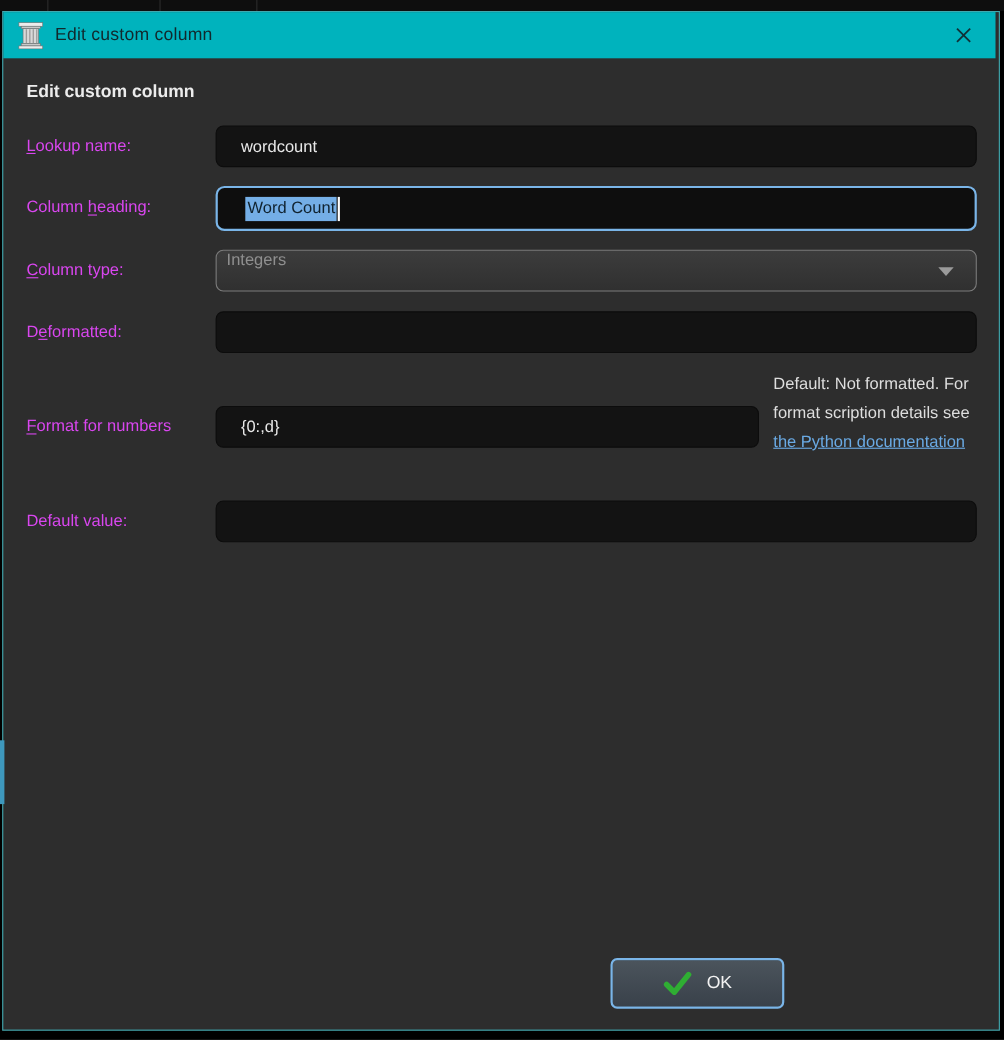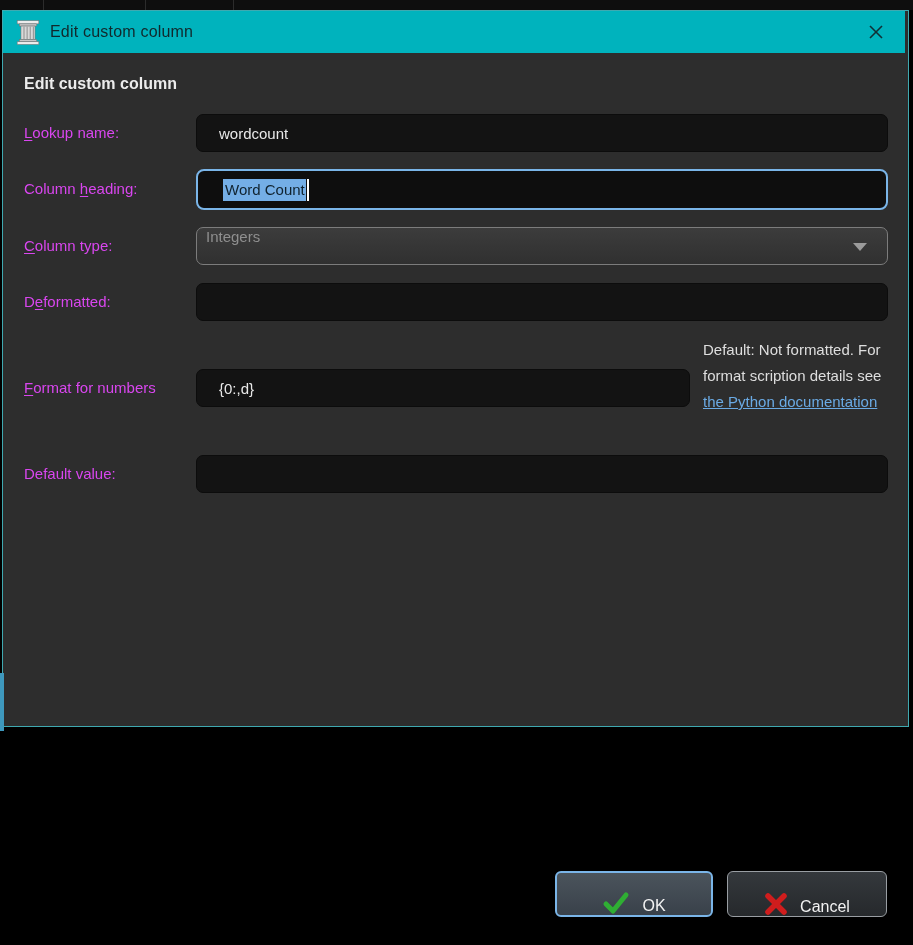--- a/index.html
+++ b/index.html
@@ -22,21 +22,21 @@
     overflow:hidden;
     font-family:"Liberation Sans","DejaVu Sans",sans-serif;
     color:#e8e8e8;
     font-size:15px;
   }
   .top-strip { position:absolute; left:0; top:0; width:913px; height:10px; background:#0e0e0e; }
   .tab-sep { position:absolute; top:0; width:1px; height:10px; background:#2c2c2c; }
   .left-frag { position:absolute; left:0; top:673px; width:4px; height:58px; background:#3e98bd; z-index:5; }
 
   .dialog {
-    position:absolute; left:2px; top:10px; width:907px; height:717px;
+    position:absolute; left:2px; top:10px; width:907px; height:927px;
     background:var(--dialog-bg);
     border:1px solid var(--window-border);
   }
   .titlebar {
     position:absolute; left:0; top:0; width:calc(100% - 3px); height:42px;
     background:var(--titlebar);
     display:flex; align-items:center; padding-left:12px;
   }
   .titlebar .app-icon { width:26px; height:26px; margin-right:9px; flex:0 0 auto; }
   .title-text { color:#11282c; font-size:16px; font-weight:500; letter-spacing:0.2px; }
@@ -79,21 +79,21 @@
   }
 
   .help-box {
     position:absolute; left:700px; top:326px; width:188px;
     line-height:26px; color:#dedede;
   }
   .help-box a { color:var(--link); text-decoration:underline; cursor:pointer; }
 
   .btn {
     position:absolute; top:860px; height:46px;
-    display:flex; align-items:flex-end; justify-content:center; gap:12px;
+    display:flex; align-items:center; justify-content:center; gap:12px;
     border-radius:6px; color:#f2f2f2; font-size:16px; cursor:pointer;
   }
   .btn-ok {
     left:552px; width:158px;
     background:linear-gradient(#4b545c,#39414a);
     border:2px solid var(--focus);
   }
   .btn-cancel {
     left:724px; width:160px;
     background:linear-gradient(#34383c,#26292c);
@@ -172,21 +172,14 @@
   <div class="tinput" style="top:444px">
     <span></span>
   </div>
 
   <div class="btn btn-ok">
     <svg class="check-icon" width="28" height="24" viewBox="0 0 28 24">
       <path d="M4 13 L11 20 L24 4" fill="none" stroke="currentColor" stroke-width="5" stroke-linecap="round" stroke-linejoin="round"></path>
     </svg>
     <span>OK</span>
   </div>
-  <div class="btn btn-cancel">
-    <svg class="x-icon" width="24" height="24" viewBox="0 0 24 24">
-      <line x1="4" y1="4" x2="20" y2="20" stroke="currentColor" stroke-width="5.5" stroke-linecap="round"></line>
-      <line x1="20" y1="4" x2="4" y2="20" stroke="currentColor" stroke-width="5.5" stroke-linecap="round"></line>
-    </svg>
-    <span>Cancel</span>
-  </div>
 
 </div>
 
 </body></html>

